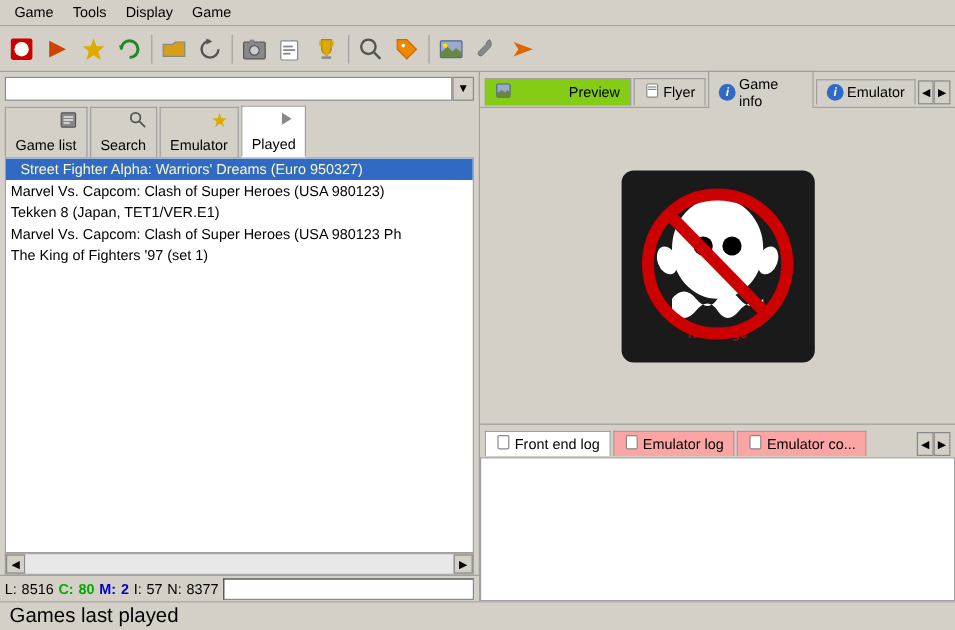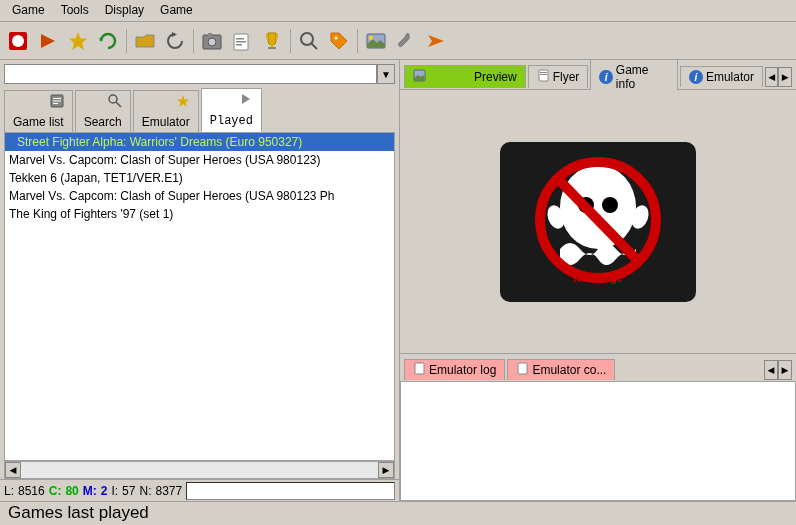--- a/index.html
+++ b/index.html
@@ -106,41 +106,40 @@
       cursor: pointer;
       font-size: 12px;
       margin-right: 2px;
       gap: 4px;
       flex-direction: column;
     }
     .tab.active {
       background: #ffffff;
       border-bottom: 1px solid white;
       z-index: 1;
-      font-family: Liberation Mono, monospace;
     }
 
     
     .game-list-container {
       flex: 1;
       background: white;
       border: 1px solid #a0a0a0;
       margin: 0 4px;
       overflow-y: auto;
       overflow-x: auto;
     }
     .game-item {
       padding: 2px 4px;
       cursor: pointer;
       white-space: nowrap;
       font-size: 12px;
     }
     .game-item.selected {
       background: #316ac5;
-      color: #bef264;
+      color: #fef9c3;
       padding-left: 12px;
     }
 
     
     .list-scrollbar {
       height: 18px;
       margin: 0 4px;
       display: flex;
       align-items: center;
       border: 1px solid #a0a0a0;
@@ -231,21 +230,21 @@
     
     .preview-area {
       flex: 1;
       background: #d4d0c8;
       display: flex;
       align-items: center;
       justify-content: center;
       padding: 8px;
     }
     .preview-image {
-      width: 196px;
+      width: 161px;
       height: 160px;
       background: #1a1a1a;
       border-radius: 10px;
       display: flex;
       align-items: center;
       justify-content: center;
       position: relative;
       overflow: hidden;
     }
 
@@ -461,21 +460,21 @@
               <polygon points="3,2 11,7 3,12" fill="#888"></polygon>
             </svg>
         </span>
         <span>Played</span>
       </div>
     </div>
 
     <div class="game-list-container">
       <div class="game-item selected">Street Fighter Alpha: Warriors' Dreams (Euro 950327)</div>
       <div class="game-item">Marvel Vs. Capcom: Clash of Super Heroes (USA 980123)</div>
-      <div class="game-item">Tekken 6 (Japan, TET1/VER.E1)</div>
+      <div class="game-item">Tekken 8 (Japan, TET1/VER.E1)</div>
       <div class="game-item">Marvel Vs. Capcom: Clash of Super Heroes (USA 980123 Ph</div>
       <div class="game-item">The King of Fighters '97 (set 1)</div>
     </div>
 
     <div class="list-scrollbar">
       <div class="scroll-arrow">◀</div>
       <div class="scroll-track"></div>
       <div class="scroll-arrow">▶</div>
     </div>
 
@@ -548,20 +547,28 @@
 
           <circle cx="80" cy="68" r="58" fill="none" stroke="#cc0000" stroke-width="10"></circle>
           <line x1="38" y1="25" x2="122" y2="111" stroke="#cc0000" stroke-width="10"></line>
 
           <text x="80" y="130" text-anchor="middle" fill="#cc0000" font-size="11" font-family="sans-serif" font-weight="bold">No image</text>
         </svg>
       </div>
     </div>
 
     <div class="bottom-tabs-bar">
+      <div class="bottom-tab active">
+        <span>
+          <svg width="13" height="13" viewBox="0 0 13 13">
+              <rect x="2" y="1" width="9" height="11" rx="1" fill="white" stroke="#888" stroke-width="1"></rect>
+            </svg>
+        </span>
+        <span>Front end log</span>
+      </div>
       <div class="bottom-tab">
         <span>
           <svg width="13" height="13" viewBox="0 0 13 13">
               <rect x="2" y="1" width="9" height="11" rx="1" fill="white" stroke="#888" stroke-width="1"></rect>
             </svg>
         </span>
         <span>Emulator log</span>
       </div>
       <div class="bottom-tab">
         <span>

